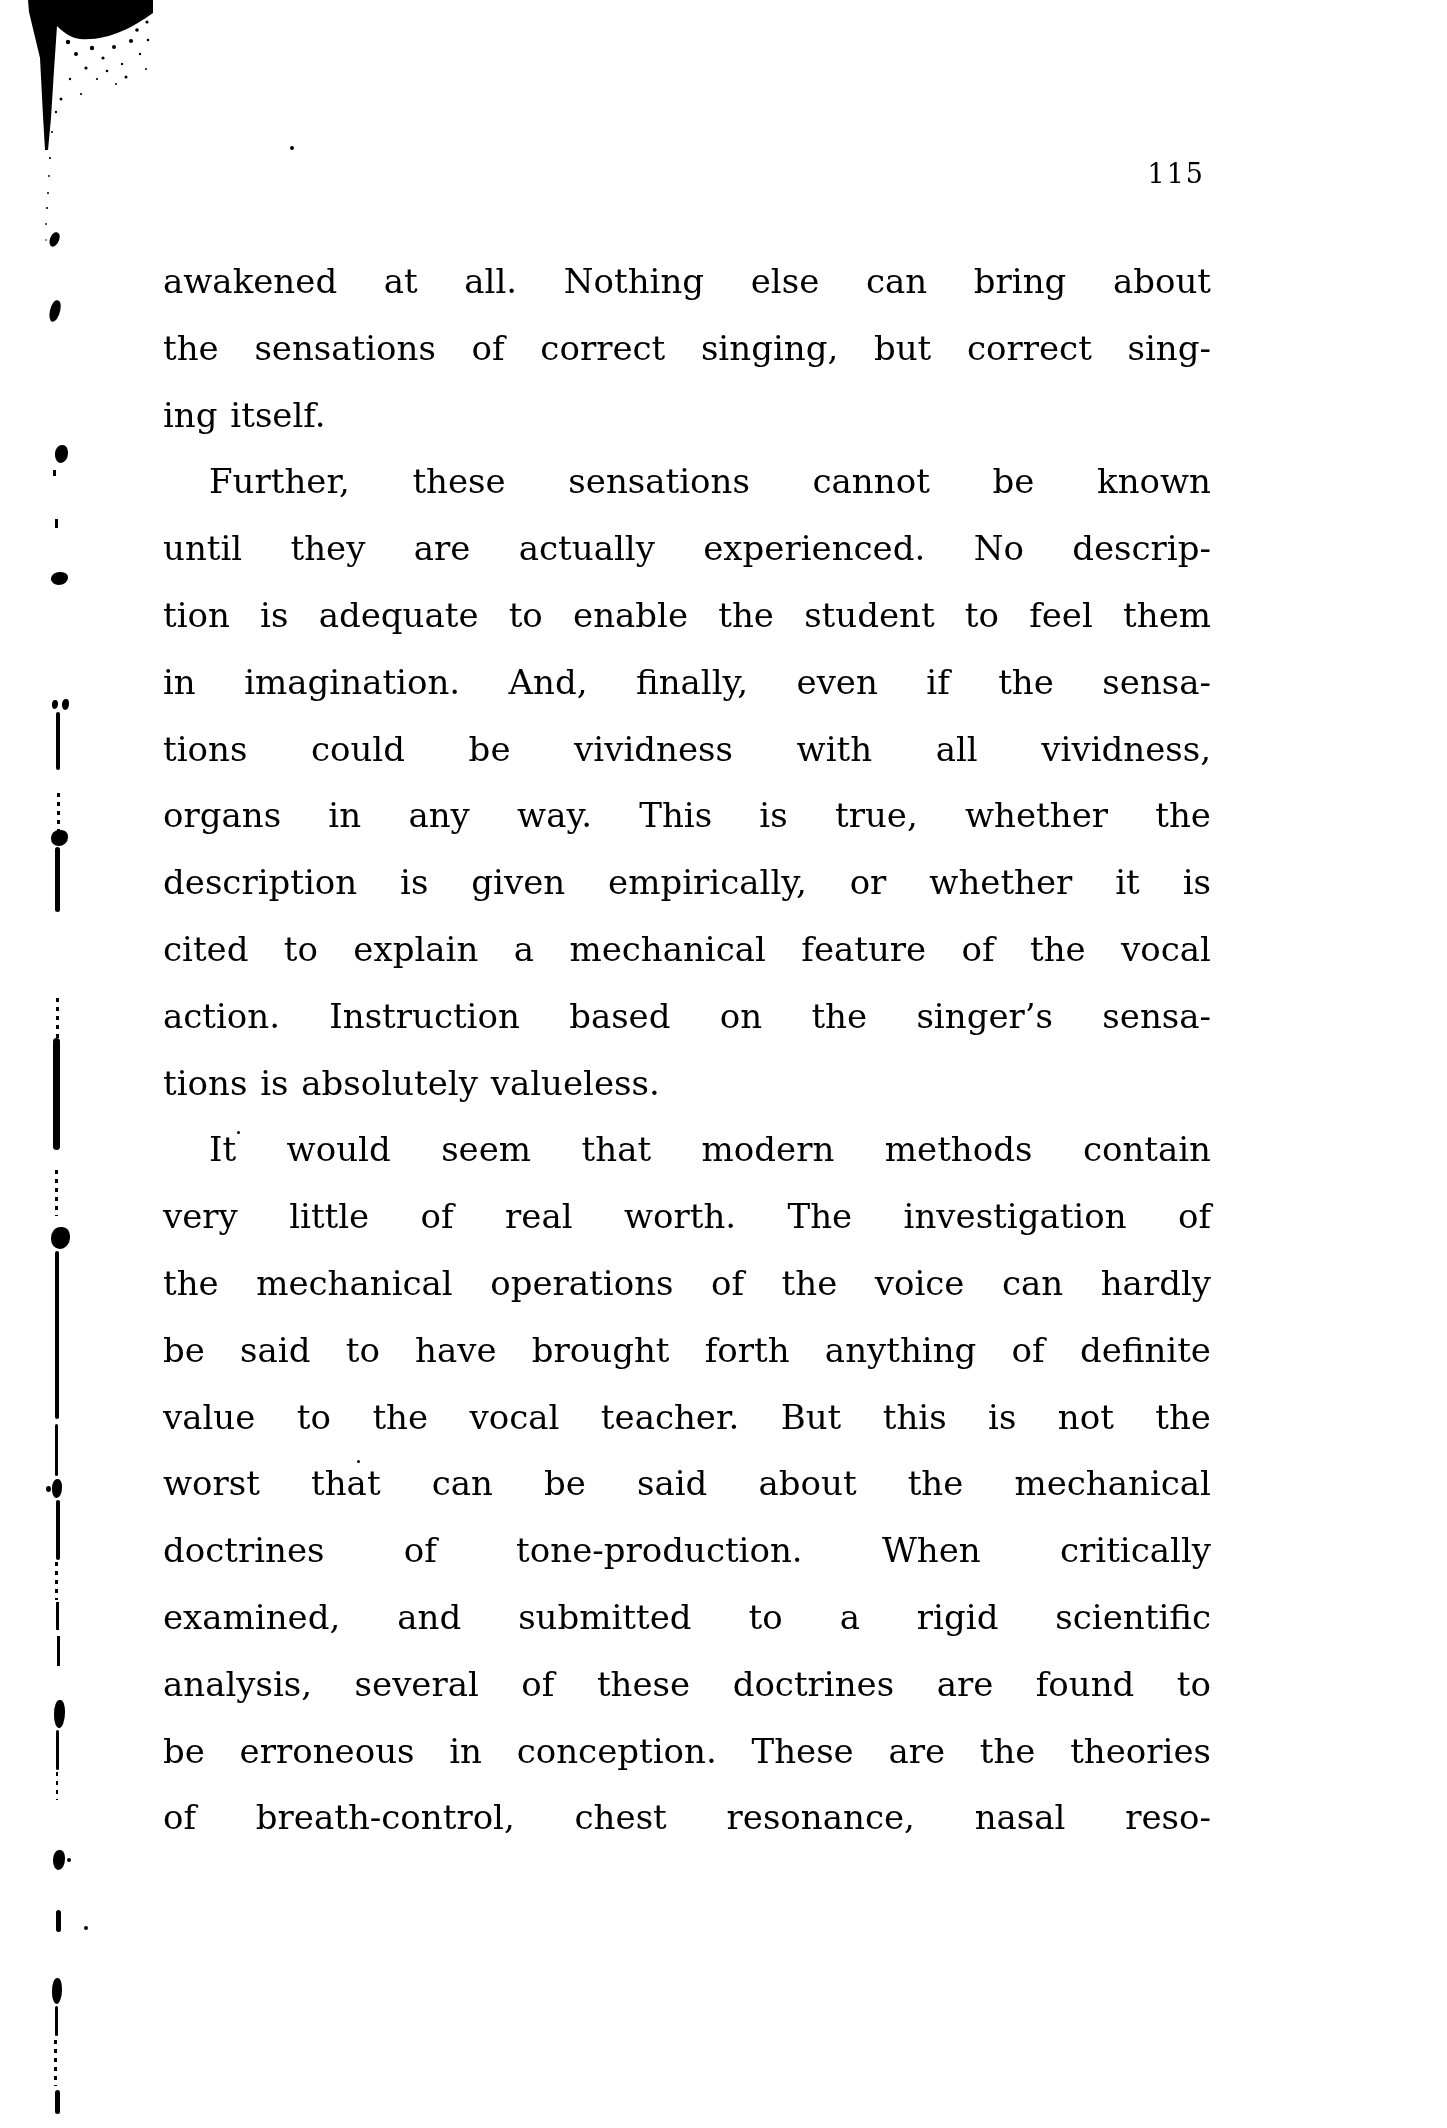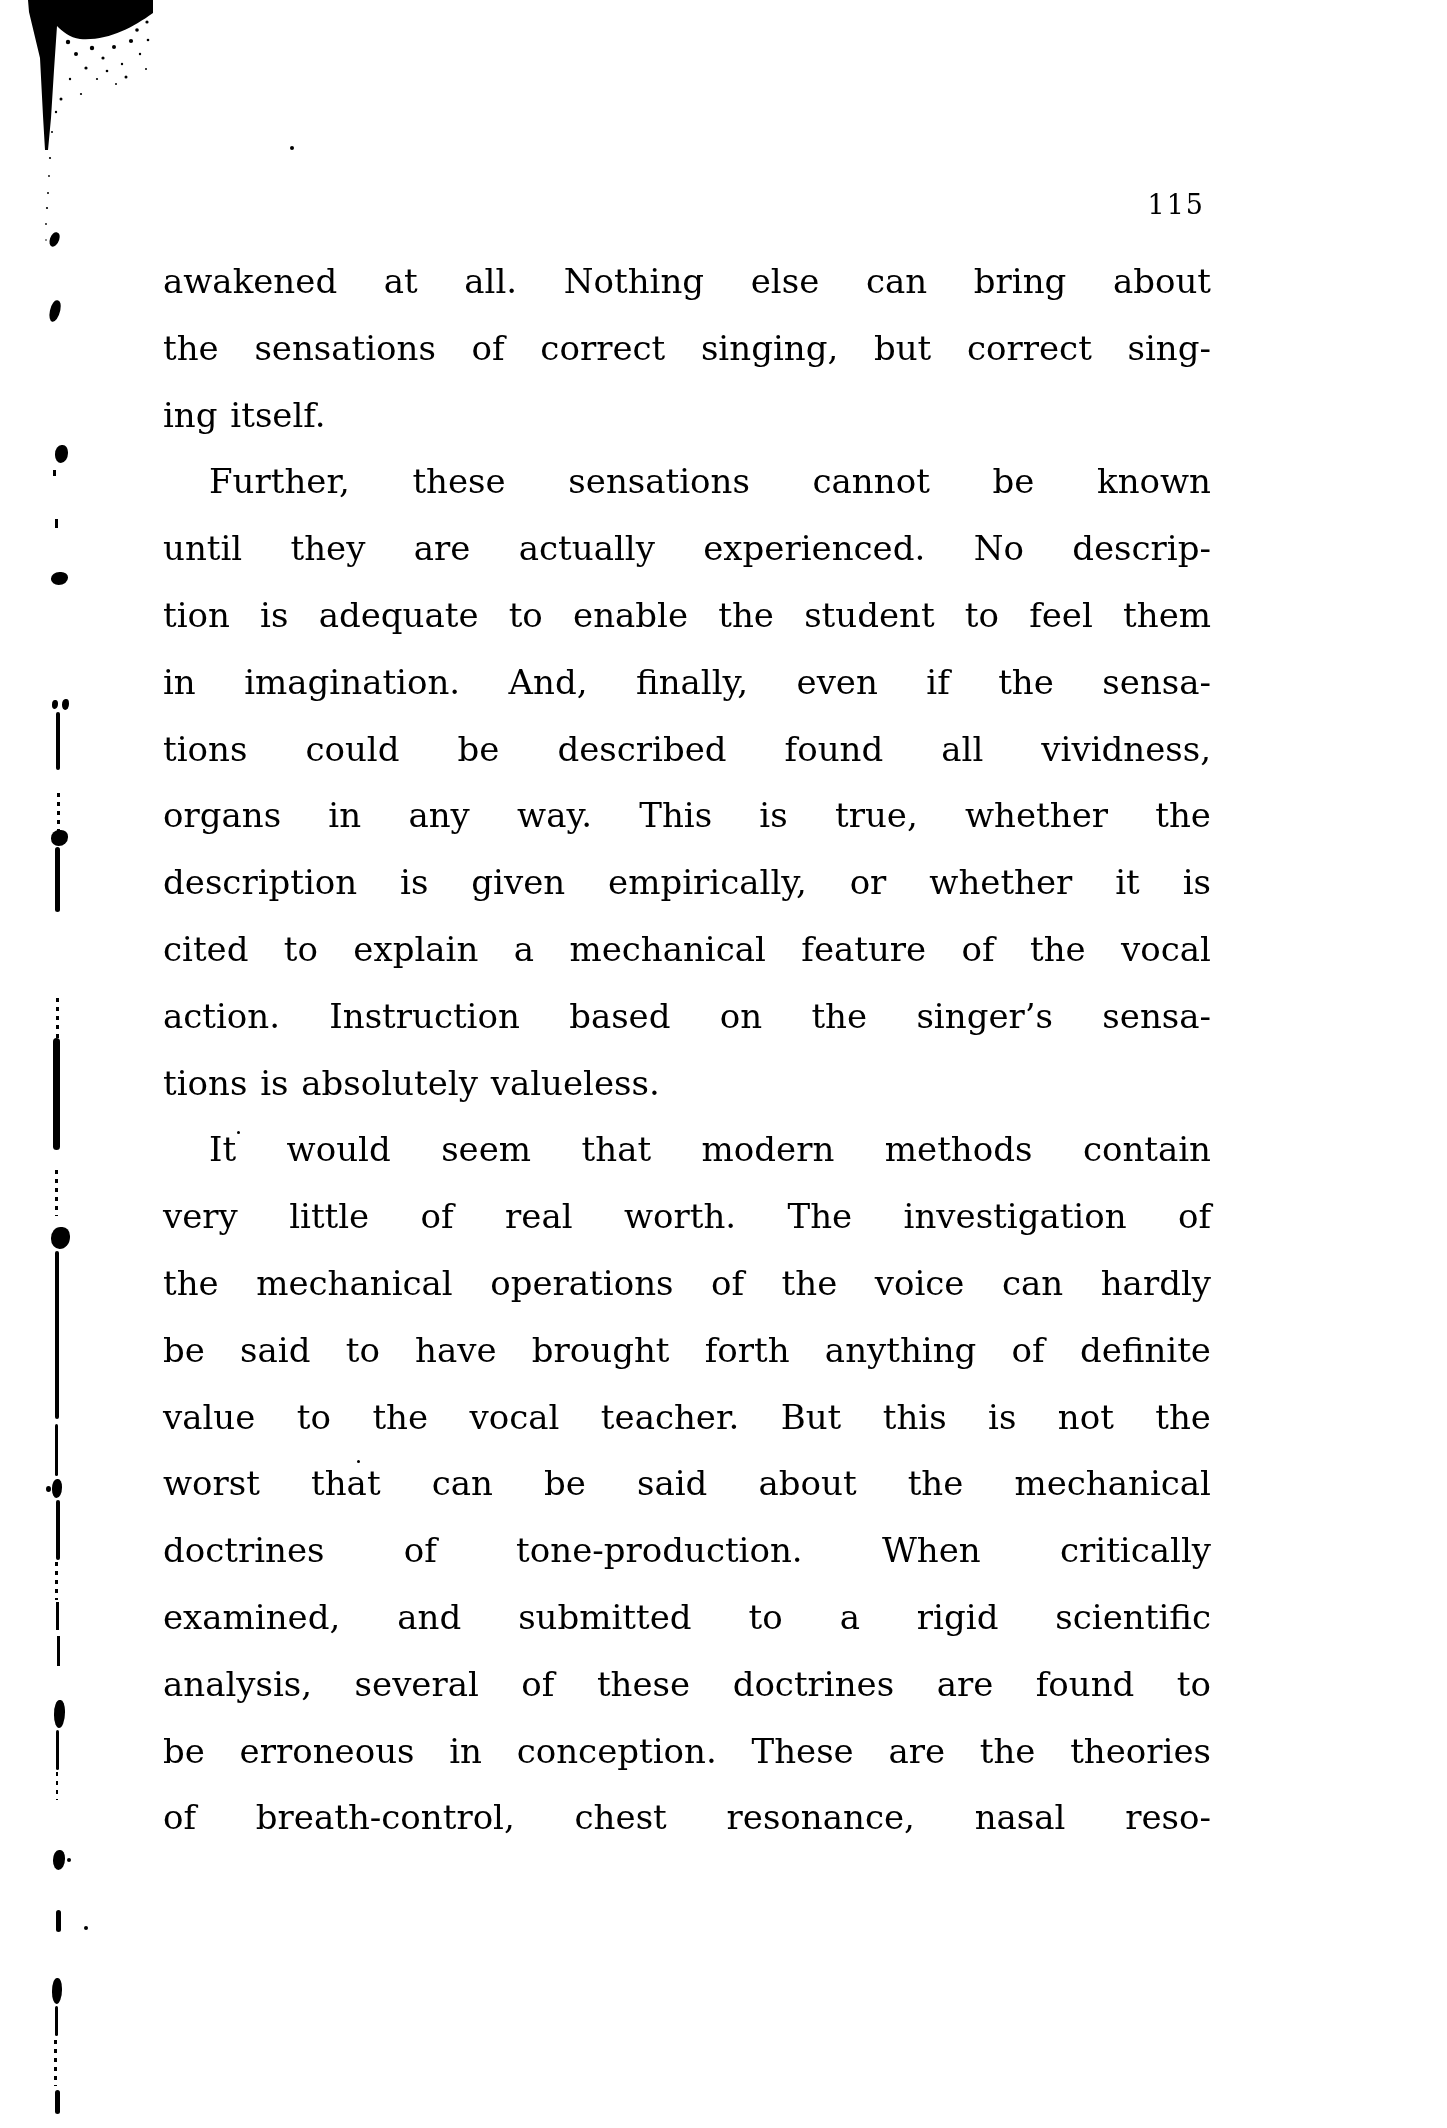--- a/index.html
+++ b/index.html
@@ -9,21 +9,21 @@
   }
   .page{position:absolute;inset:0;background:#fff;}
 
   
   .header-row{position:absolute;left:163px;top:156px;width:1048px;height:44px;}
   .header-title{
     position:absolute;left:0;right:120px;text-align:center;
     font-size:30px;letter-spacing:4px;word-spacing:14px;white-space:nowrap;
   }
   .page-number{
-    position:absolute;right:6px;top:2px;font-size:27px;letter-spacing:2px;margin-top:31px;
+    position:absolute;right:6px;top:2px;font-size:27px;letter-spacing:2px;
   }
 
   
   .body-text{position:absolute;left:163px;top:248px;width:1048px;}
   .line{
     height:66.8px;line-height:66.8px;font-size:34px;
     text-align:justify;text-align-last:justify;white-space:normal;
     word-spacing:2px;
   }
   .line.flush{text-align-last:left;}
@@ -86,21 +86,21 @@
   </div>
 
   <div class="body-text">
       <div class="line">awakened at all.  Nothing else can bring about</div>
       <div class="line">the sensations of correct singing, but correct sing-</div>
       <div class="line flush">ing itself.</div>
       <div class="line indent">Further, these sensations cannot be known</div>
       <div class="line">until they are actually experienced.  No descrip-</div>
       <div class="line">tion is adequate to enable the student to feel them</div>
       <div class="line">in imagination.  And, finally, even if the sensa-</div>
-      <div class="line">tions could be described found all vividness,</div>
+      <div class="line">tions could be vividness with all vividness,</div>
       <div class="line">organs in any way.  This is true, whether the</div>
       <div class="line">description is given empirically, or whether it is</div>
       <div class="line">cited to explain a mechanical feature of the vocal</div>
       <div class="line">action.  Instruction based on the singer’s sensa-</div>
       <div class="line flush">tions is absolutely valueless.</div>
       <div class="line indent">It would seem that modern methods contain</div>
       <div class="line">very little of real worth.  The investigation of</div>
       <div class="line">the mechanical operations of the voice can hardly</div>
       <div class="line">be said to have brought forth anything of definite</div>
       <div class="line">value to the vocal teacher.  But this is not the</div>

